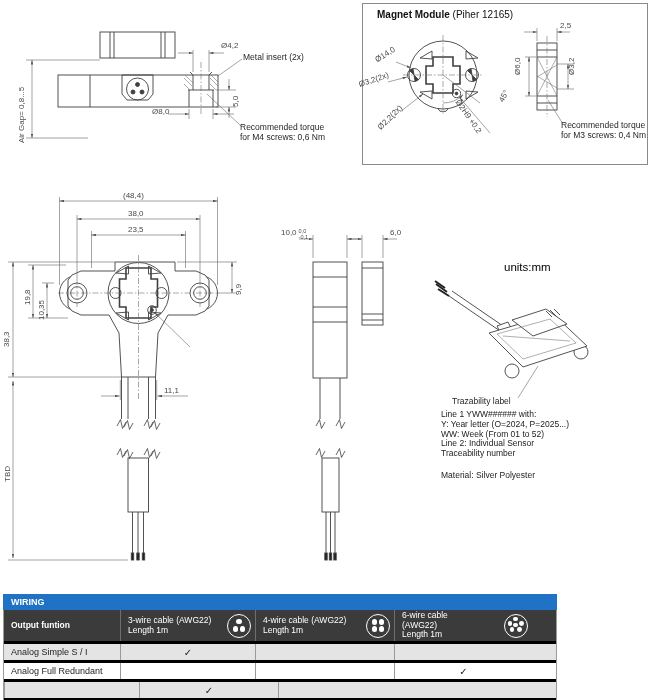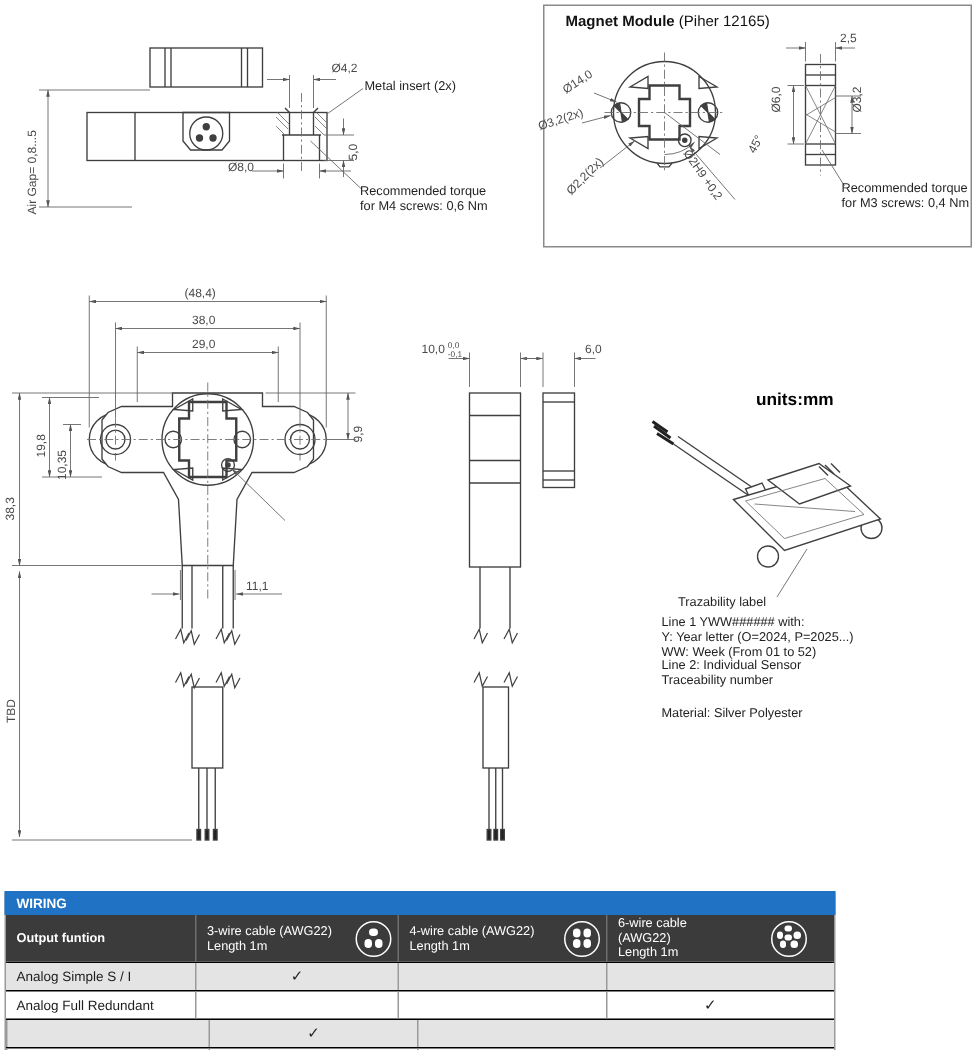--- a/index.html
+++ b/index.html
@@ -5,34 +5,34 @@
   * { margin:0; padding:0; box-sizing:border-box; }
   body { background:#fff; }
   .page { position:relative; width:650px; height:700px; background:#fff; overflow:hidden;
           font-family:"Liberation Sans", sans-serif; }
   svg.linework { position:absolute; left:0; top:0; }
   .lbl { position:absolute; font-size:8px; color:#4a4a4a; white-space:nowrap; line-height:9px; }
   .note { font-size:8.5px; color:#1f1f1f; white-space:normal; line-height:10px; }
   .rot90 { transform:rotate(-90deg); transform-origin:0 0; }
   .boxtitle { position:absolute; font-size:10px; color:#111; white-space:nowrap; }
   .boxtitle b { font-weight:bold; }
-  .units { position:absolute; font-size:11.5px; font-weight:bold; color:#000; }
+  .units { position:absolute; font-size:11.5px; font-weight:normal; color:#000; }
   .tol { display:inline-flex; flex-direction:column; font-size:5.5px; line-height:6px; margin-left:2px; }
   .info { position:absolute; font-size:8.5px; color:#222; line-height:9.8px; white-space:nowrap; }
   
   .wiring { position:absolute; left:3px; top:595px; width:554px; }
   .w-title { height:16px; color:#fff; font-weight:bold; font-size:9px; line-height:16px; padding-left:8px; }
   .w-head { display:flex; height:31px; color:#fff; }
   .w-hcell { display:flex; align-items:center; justify-content:space-between; padding:0 4px 0 7px;
              font-size:8.5px; line-height:9.5px; border-left:1px solid #6e6e6e; }
   .w-hcell:first-child { border-left:none; }
-  .w-row { display:flex; height:19px; border-top:1px solid #000000; font-size:9px; color:#1d1d1d; }
+  .w-row { display:flex; height:19px; border-top:3px solid #000000; font-size:9px; color:#1d1d1d; }
   .w-cell { border-left:1px solid #9a9a9a; display:flex; align-items:center; justify-content:center; }
   .w-cell.c1 { justify-content:flex-start; padding-left:7px; border-left:none; }
-  .c1 { width:126px; } .c2 { width:135px; } .c3 { width:139px; } .c4 { width:138px;gap:48px; }
+  .c1 { width:116px; } .c2 { width:135px; } .c3 { width:139px; } .c4 { width:138px;gap:48px; }
   .wiring { border:1px solid #9a9a9a; border-top:none; }
   .w-titlebar { margin:-1px -1px 0 -1px; }
   .cable-icon { position:relative; width:24px; height:24px; border-radius:50%;
                 border:1.5px solid #fff; flex:0 0 auto; }
   .cable-icon i { position:absolute; background:#fff; border-radius:50%; }
   .check { font-size:10px; color:#222; }
 </style>
 </head>
 <body>
 
@@ -298,21 +298,21 @@
   <div class="lbl" style="left:379px; top:124px; transform:rotate(-45deg); transform-origin:0 50%;">Ø2,2(2x)</div>
   <div class="lbl" style="left:501px; top:97px; transform:rotate(-62deg); transform-origin:0 50%;">45°</div>
   <div class="lbl" style="left:461px; top:98px; transform:rotate(55deg); transform-origin:0 0;">Ø2H9 +0,2</div>
   <div class="lbl" style="left:560px; top:21px;">2,5</div>
   <div class="lbl rot90" style="left:513px; top:75px;">Ø6,0</div>
   <div class="lbl rot90" style="left:567px; top:75px;">Ø3,2</div>
   <div class="lbl note" style="left:561px; top:120px; width:88px;">Recommended torque for M3 screws: 0,4 Nm</div>
 
   <div class="lbl" style="left:123px; top:191px;">(48,4)</div>
   <div class="lbl" style="left:128px; top:209px;">38,0</div>
-  <div class="lbl" style="left:128px; top:225px;">29,0</div>
+  <div class="lbl" style="left:128px; top:225px;">23,5</div>
   <div class="lbl rot90" style="left:234px; top:295px;">9,9</div>
   <div class="lbl rot90" style="left:23px; top:305px;">19,8</div>
   <div class="lbl rot90" style="left:37px; top:320px;">10,35</div>
   <div class="lbl rot90" style="left:2px; top:347px;">38,3</div>
   <div class="lbl" style="left:164px; top:386px;">11,1</div>
   <div class="lbl rot90" style="left:3px; top:482px;">TBD</div>
 
   <div class="lbl" style="left:281px; top:228px; display:flex;">
     <span>10,0</span>
     <span class="tol">

